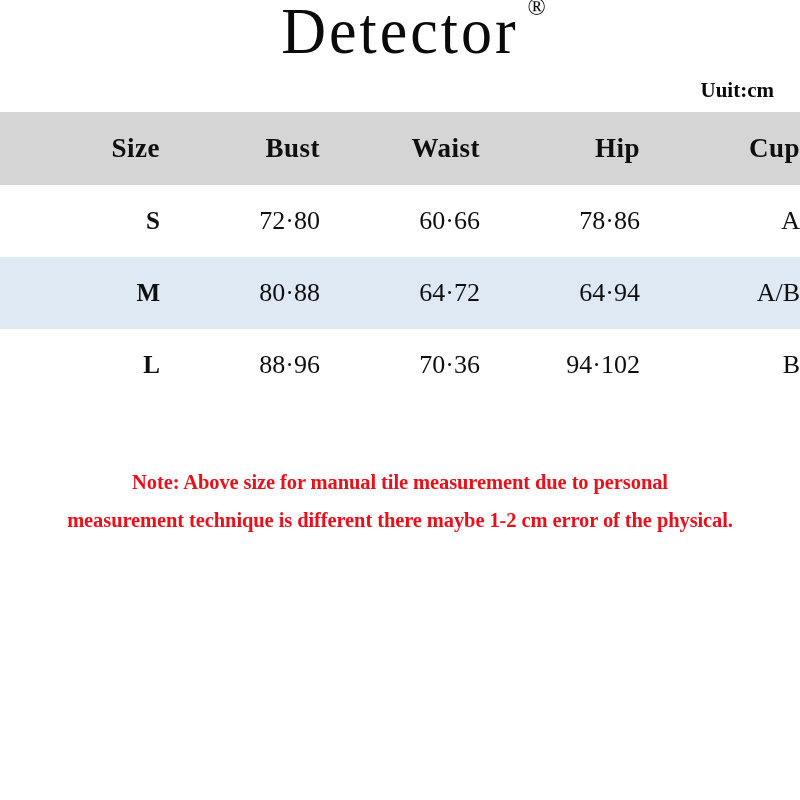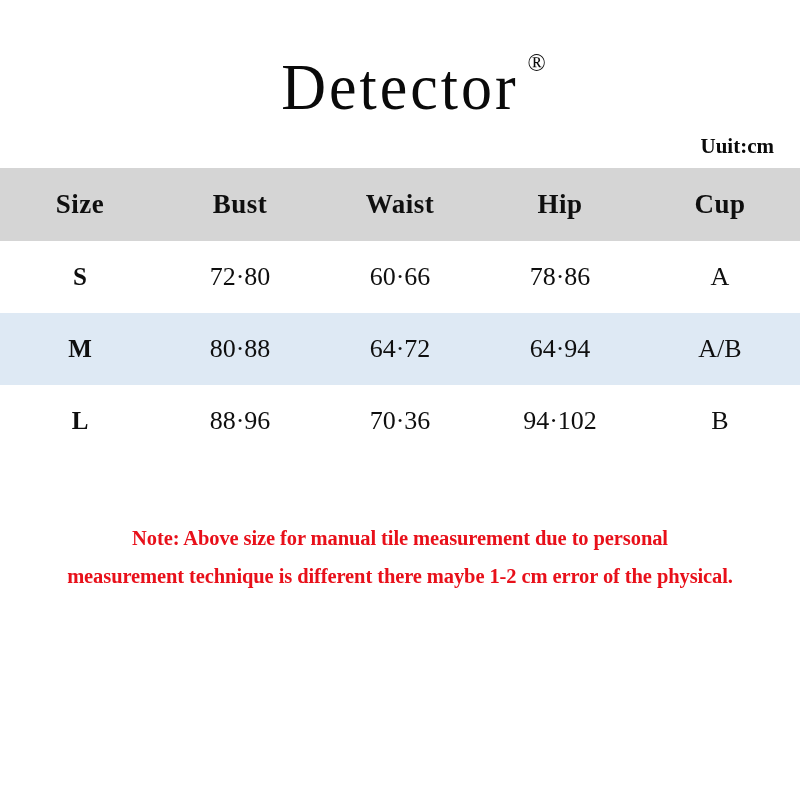--- a/index.html
+++ b/index.html
@@ -12,21 +12,20 @@
     background: #ffffff;
     font-family: "Liberation Serif", "DejaVu Serif", serif;
     overflow: hidden;
     position: relative;
   }
 
   
   .brand-block {
     width: 100%;
     text-align: center;
-    padding-top: 56px;
     box-sizing: border-box;
   }
   .brand-wordmark {
     display: inline-block;
     position: relative;
     font-family: "Liberation Serif", "DejaVu Serif", serif;
     font-size: 62px;
     line-height: 1;
     color: #0a0a0a;
     letter-spacing: 3px;
@@ -63,21 +62,21 @@
   .size-table {
     width: 800px;
     border-collapse: collapse;
     margin-top: 9px;
     table-layout: fixed;
   }
   .size-table th,
   .size-table td {
     border: 0;
     padding: 0;
-    text-align: center;
+    text-align: right;
     vertical-align: middle;
     color: #0f0f0f;
     font-family: "Liberation Serif", "DejaVu Serif", serif;
   }
   .size-table thead tr {
     background: #d5d5d5;
   }
   .size-table thead th {
     height: 73px;
     font-size: 27px;

